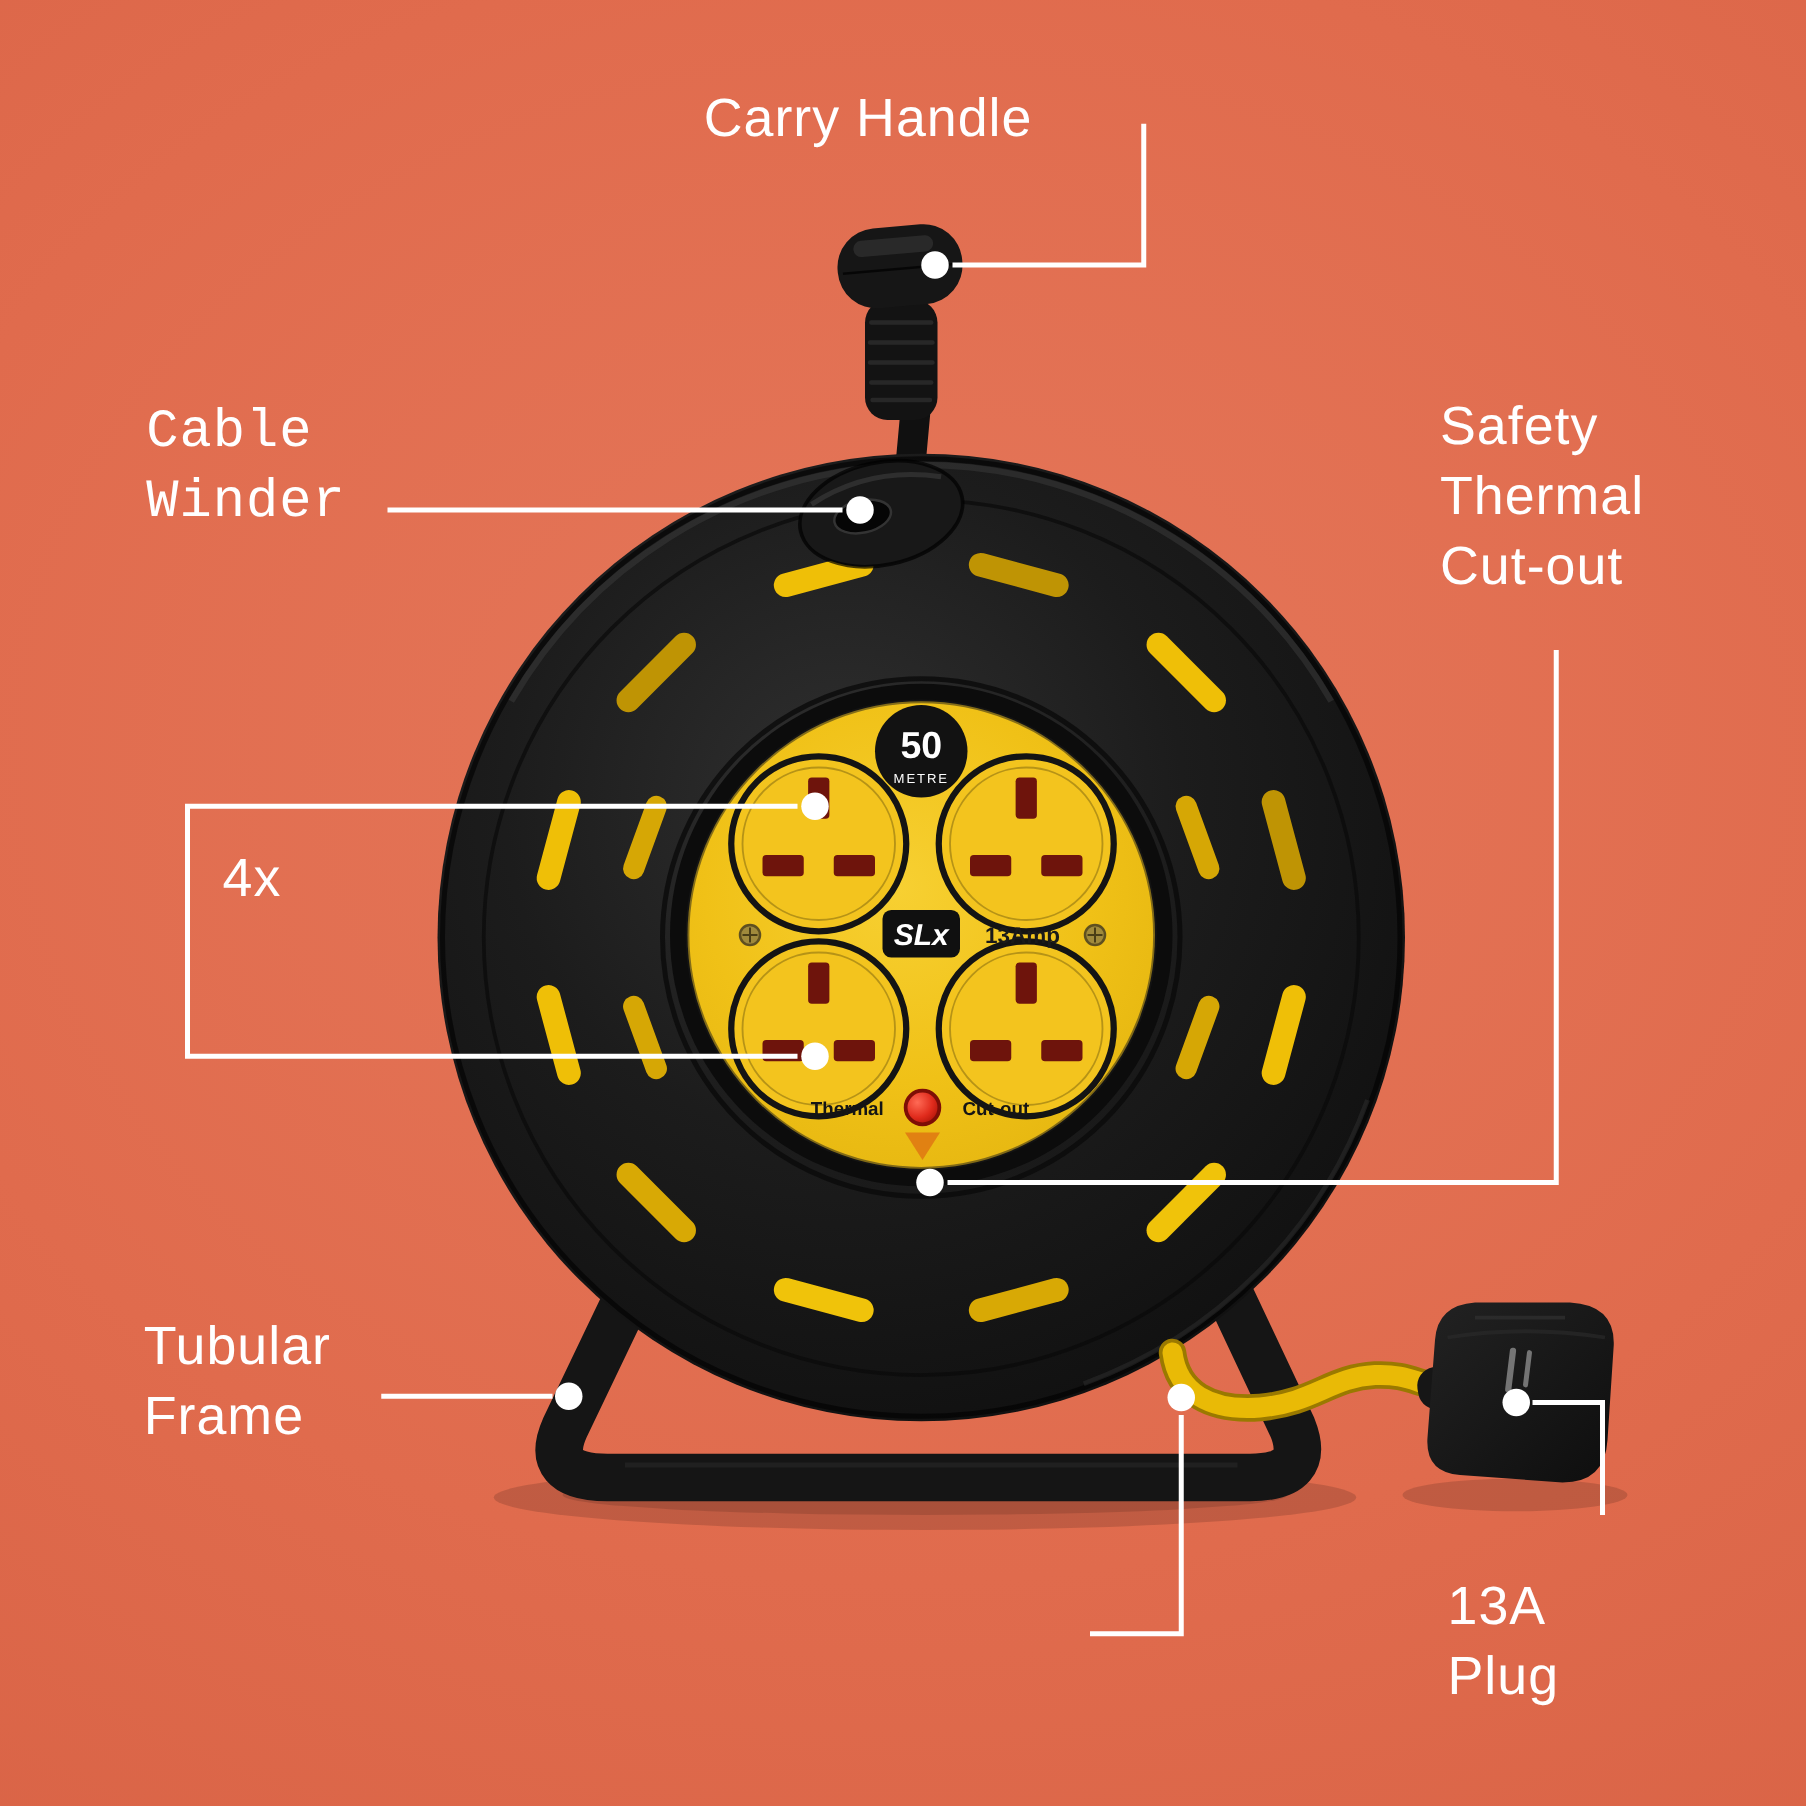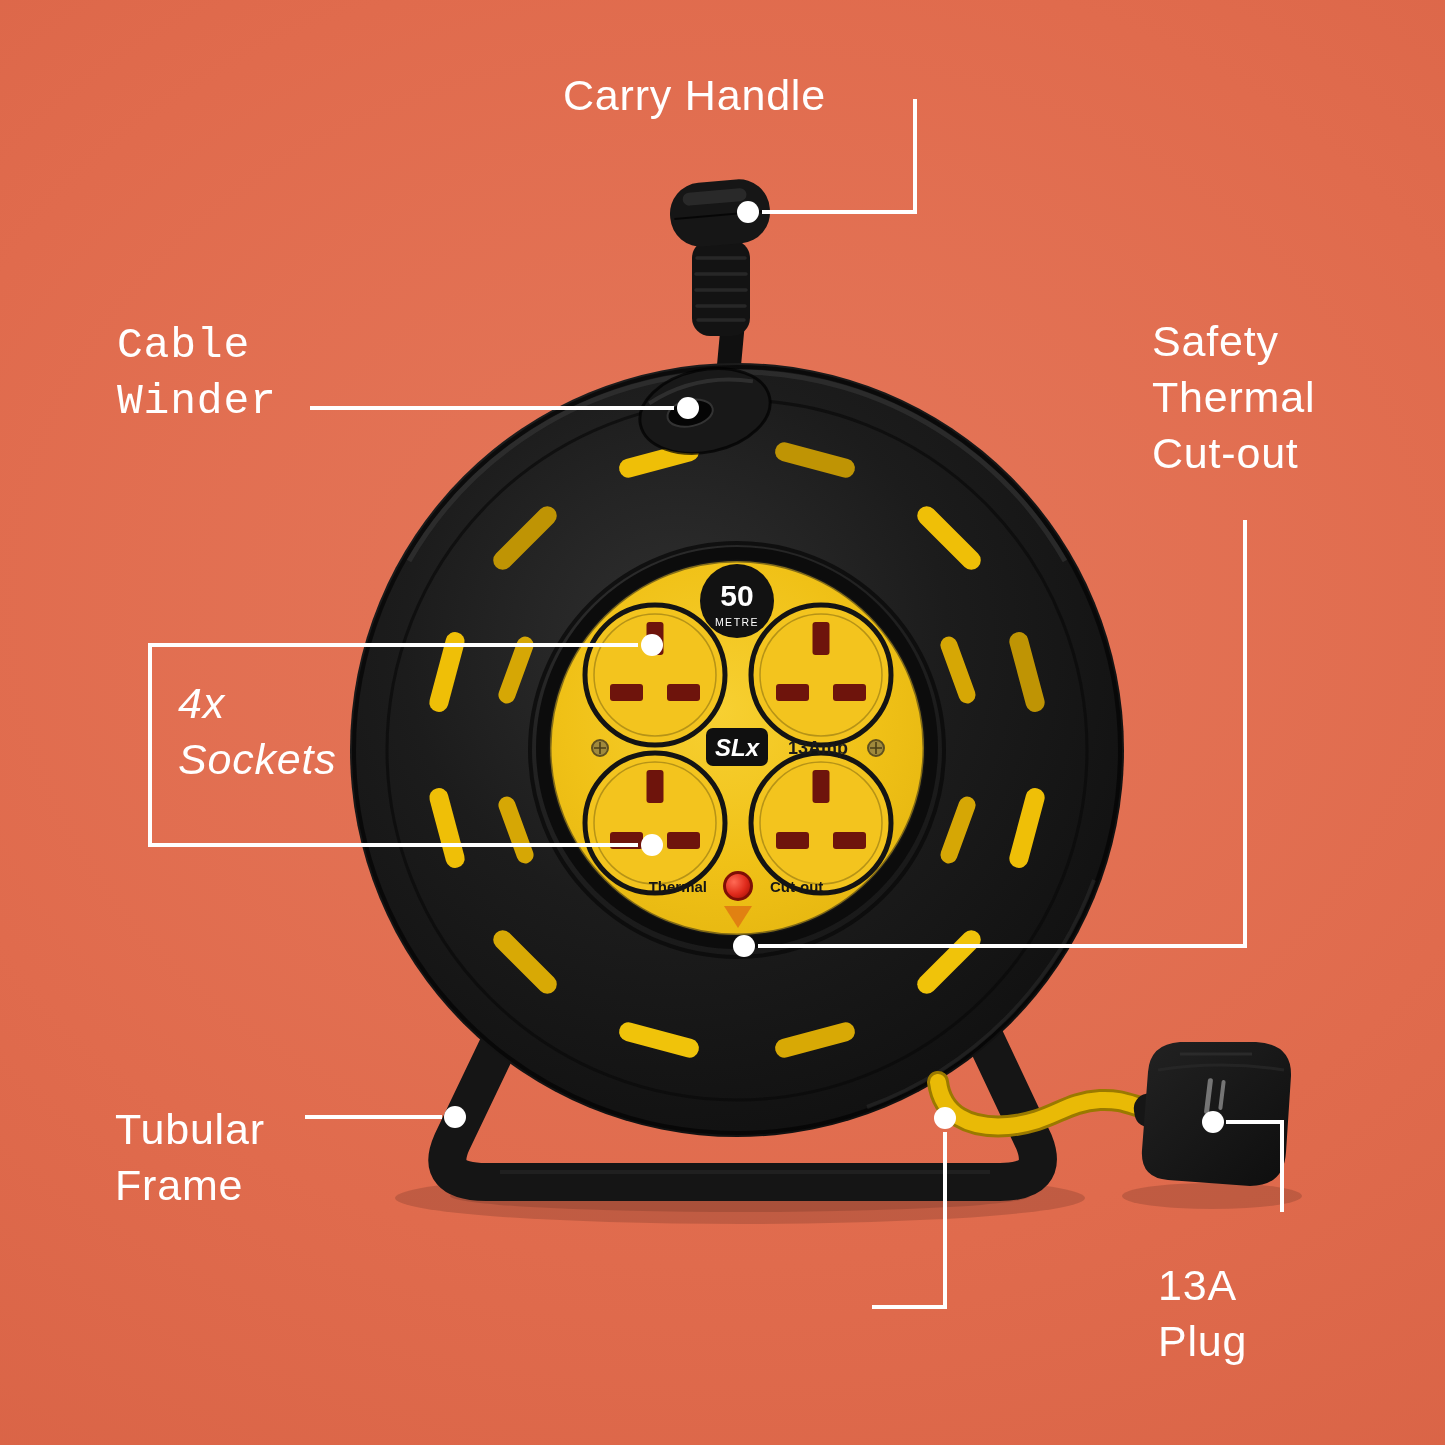--- a/index.html
+++ b/index.html
@@ -11,22 +11,22 @@
   }
   svg.scene { position:absolute; inset:0; display:block; }
   .callout-label {
     position:absolute; color:#ffffff; font-size:43px; font-weight:400;
     letter-spacing:.8px; line-height:1.3; white-space:nowrap;
   }
   .callout-label span { display:block; }
   .lbl-carry   { left:563px; top:68px; }
   .lbl-winder  { left:117px; top:318px;font-family:Liberation Mono, monospace; }
   .lbl-safety  { left:1152px; top:314px; }
-  .lbl-sockets { left:178px; top:676px;font-style:italic; }
-  .lbl-frame   { left:115px; top:1102px; }
+  .lbl-sockets { left:178px; top:676px; }
+  .lbl-frame   { left:115px; top:1050px; }
   .lbl-cable   { left:585px; top:1278px; }
   .lbl-plug    { left:1158px; top:1258px; }
   svg text { font-family:"Liberation Sans", sans-serif; }
 </style>
 </head>
 <body>
 
 <div class="stage">
 
   <svg class="scene" width="1445" height="1445" viewBox="0 0 1445 1445">
@@ -226,21 +226,20 @@
   </div>
 
   <div class="callout-label lbl-safety">
     <span>Safety</span>
     <span>Thermal</span>
     <span>Cut-out</span>
   </div>
 
   <div class="callout-label lbl-sockets">
     <span>4x</span>
-    <span>Sockets</span>
   </div>
 
   <div class="callout-label lbl-frame">
     <span>Tubular</span>
     <span>Frame</span>
   </div>
 
 
   <div class="callout-label lbl-plug">
     <span>13A</span>

